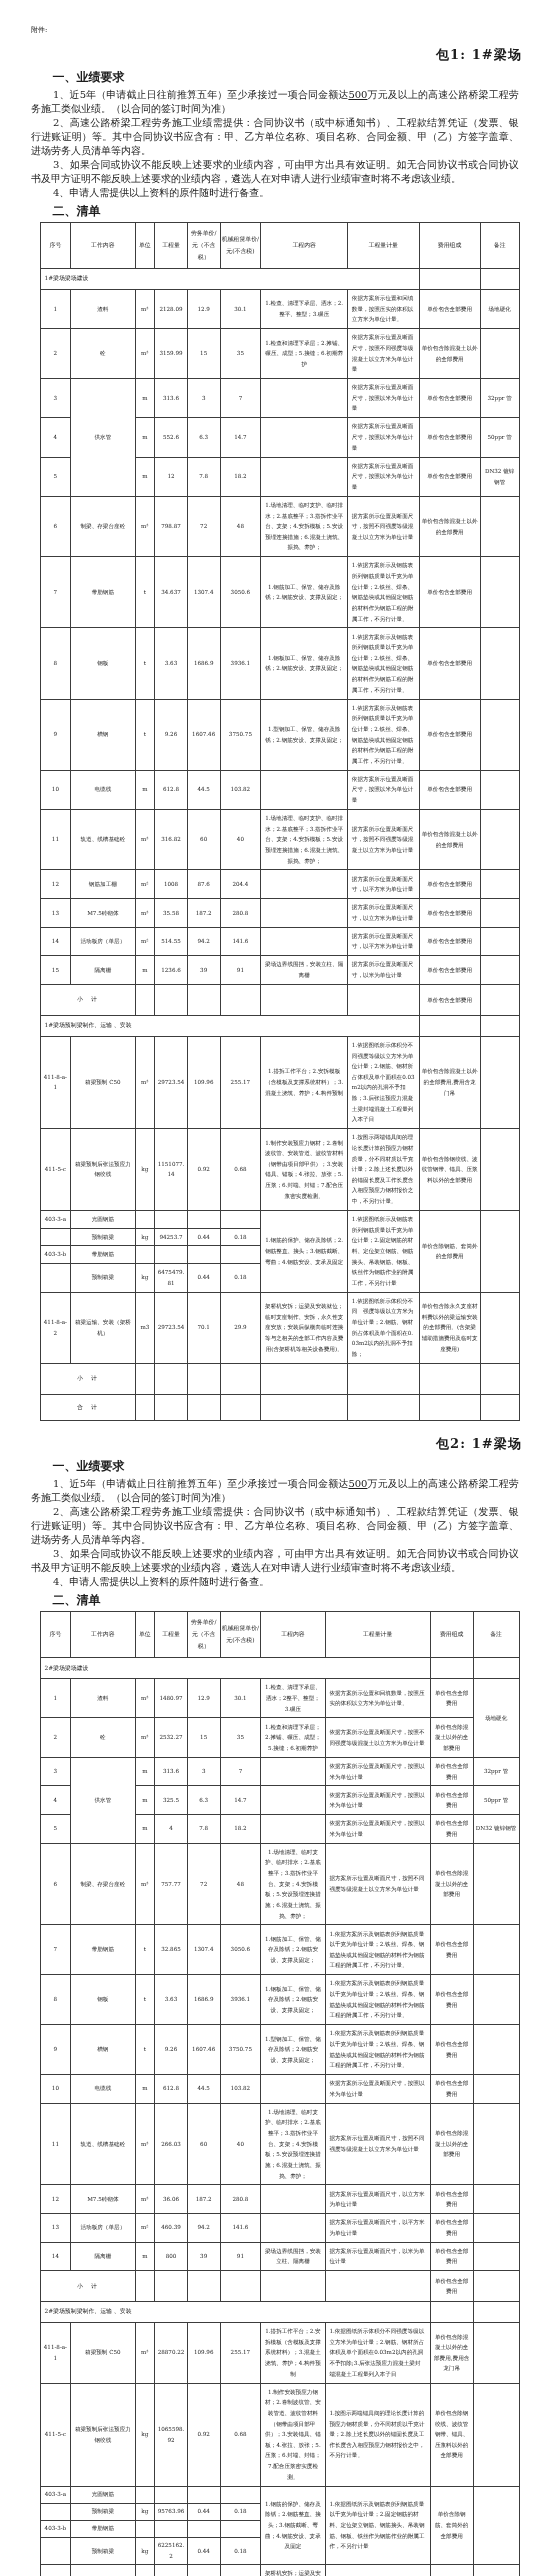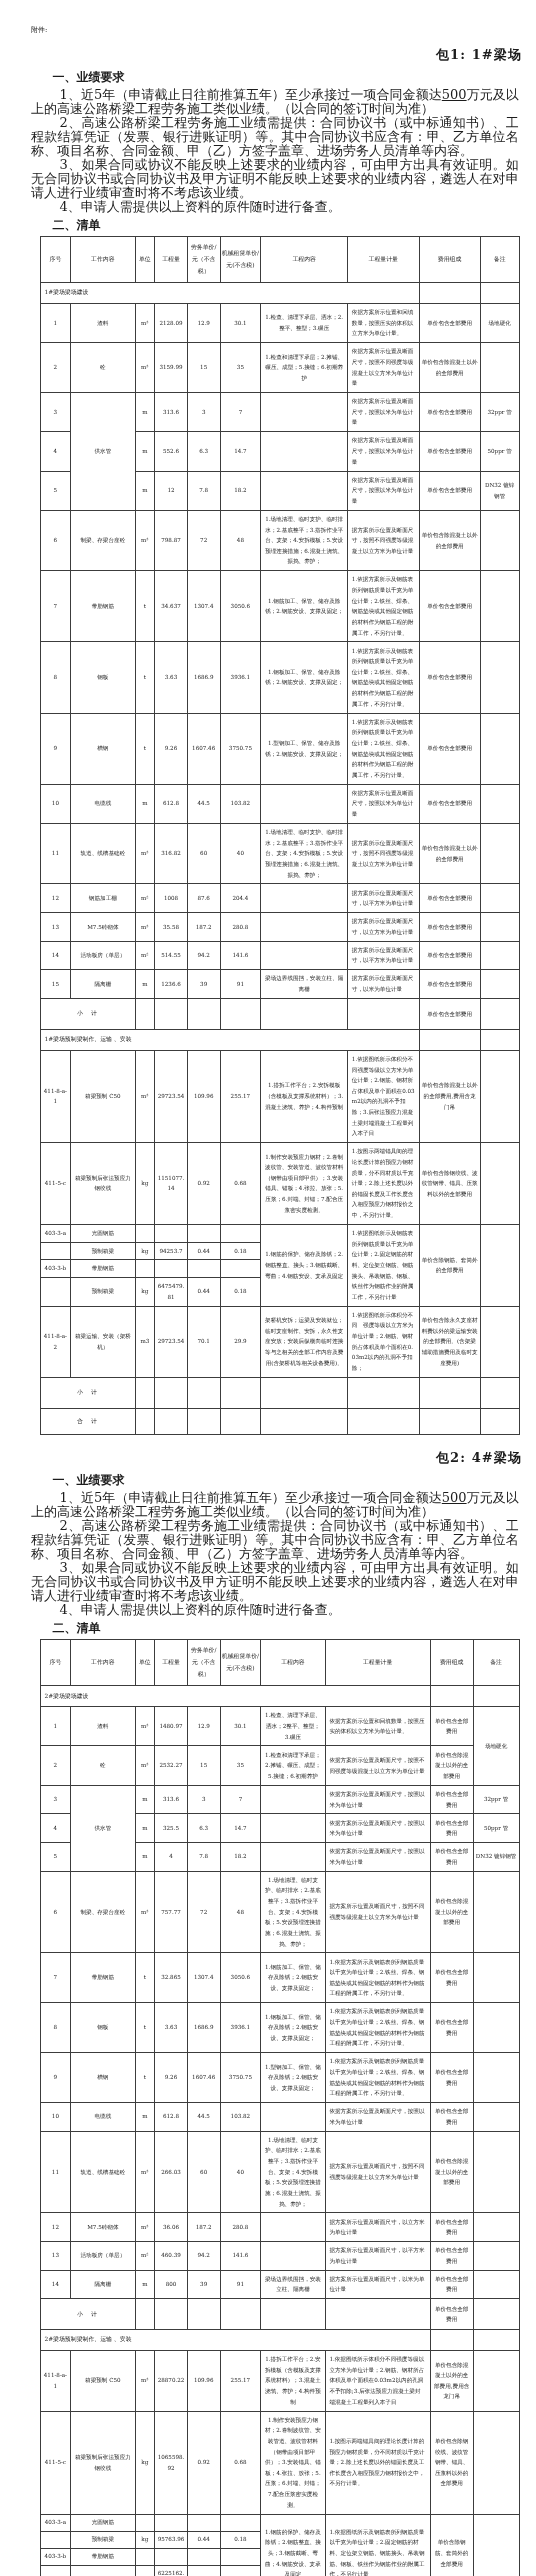--- a/index.html
+++ b/index.html
@@ -1,21 +1,21 @@
 <!DOCTYPE html>
 <html style="font-size:8.6px"><head>
 <meta charset="utf-8">
 <style>
   html,body{margin:0;padding:0;background:#ffffff;}
   body{width:537px;font-family:"DejaVu Serif","Liberation Serif",serif;color:#1c1c1c;}
   .page{box-sizing:border-box;width:537px;min-height:2576px;padding:25px 15px 43px 31px;background:#fff;}
   .attachment{font-size:7px;font-weight:400;margin:0 0 3.2px 0;}
   .pkg-title{font-size:13px;font-weight:700;text-align:right;margin:10.7px 0 6.4px 0;letter-spacing:1.1px;}
   .req-heading{font-size:12px;font-weight:700;margin:4px 0;line-height:14px;text-indent:1.8em;}
-  .req-item{font-size:13px;font-weight:400;margin:0;line-height:14px;text-indent:2.2em;text-align:justify;padding-right:3.2px;}
+  .req-item{font-size:10px;font-weight:400;margin:0;line-height:14px;text-indent:2.2em;text-align:justify;padding-right:3.2px;}
   .ul{text-decoration:underline;}
   table.bid-table{border-collapse:collapse;table-layout:fixed;width:480px;margin:2.1px 0 14px 8.6px;font-size:5.6px;border:1.1px solid #3c3c3c;}
   .bid-table th,.bid-table td{border:0.5px solid #3c3c3c;vertical-align:middle;text-align:center;padding:2.7px 1.6px;line-height:1.9;word-break:break-all;}
   .bid-table th{font-weight:400;font-size:5.9px;line-height:2.0;padding:4.8px 1.1px;}
   .bid-table td.cell-measure{text-align:left;padding:3.2px 3.8px;}
   .bid-table td.cell-content{padding:3.2px 2.7px;}
   .bid-table td.section-cell{text-align:left;padding:4.3px 3.8px;font-size:5.9px;}
   .bid-table td.sum-label{padding:7px 1.6px;font-size:5.9px;letter-spacing:1.1px;}
   .bid-table tr.total-row td{border-top:1.6px double #3c3c3c;}
   .bid-table tr.subtotal-row td{height:16px;}
@@ -352,21 +352,21 @@
               <td></td>
               <td></td>
               <td></td>
               <td></td>
               <td></td>
             </tr>
           </tbody>
         </table>
       </div>
       <div class="package">
-        <div class="pkg-title">包2: 4#梁场</div>
+        <div class="pkg-title">包2: 1#梁场</div>
         <p class="req-heading">一、业绩要求</p>
         <p class="req-item">1、近5年（申请截止日往前推算五年）至少承接过一项合同金额达<span class="ul">500</span>万元及以上的高速公路桥梁工程劳务施工类似业绩。（以合同的签订时间为准）</p>
         <p class="req-item">2、高速公路桥梁工程劳务施工业绩需提供：合同协议书（或中标通知书）、工程款结算凭证（发票、银行进账证明）等。其中合同协议书应含有：甲、乙方单位名称、项目名称、合同金额、甲（乙）方签字盖章、进场劳务人员清单等内容。</p>
         <p class="req-item">3、如果合同或协议不能反映上述要求的业绩内容，可由甲方出具有效证明。如无合同协议书或合同协议书及甲方证明不能反映上述要求的业绩内容，遴选人在对申请人进行业绩审查时将不考虑该业绩。</p>
         <p class="req-item">4、申请人需提供以上资料的原件随时进行备查。</p>
         <p class="req-heading">二、清单</p>
         <table class="bid-table">
           <colgroup>
             <col style="width: 30px;">
             <col style="width: 63px;">

